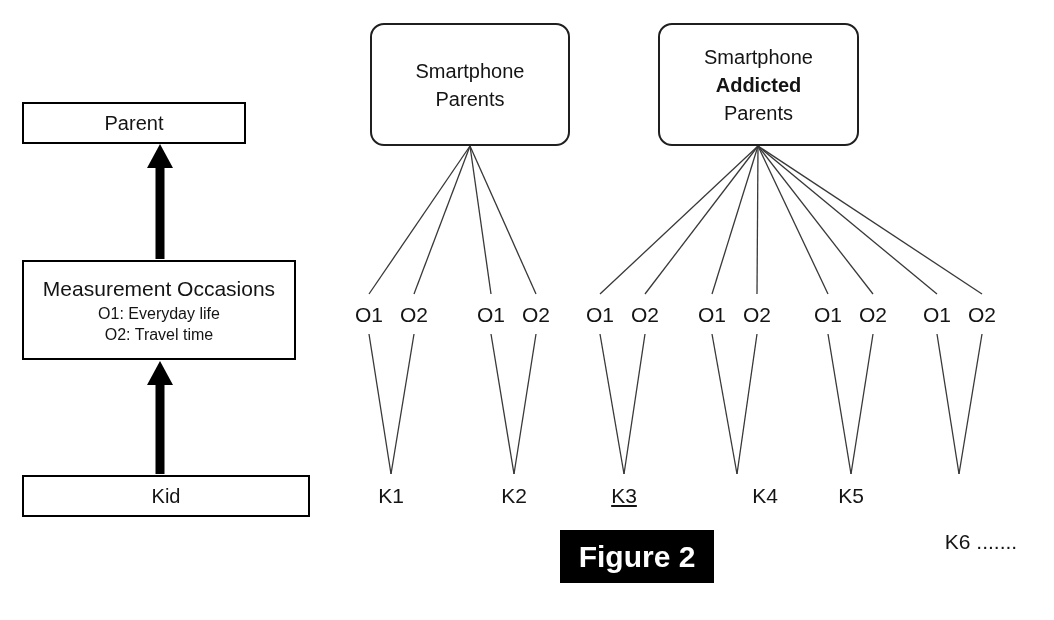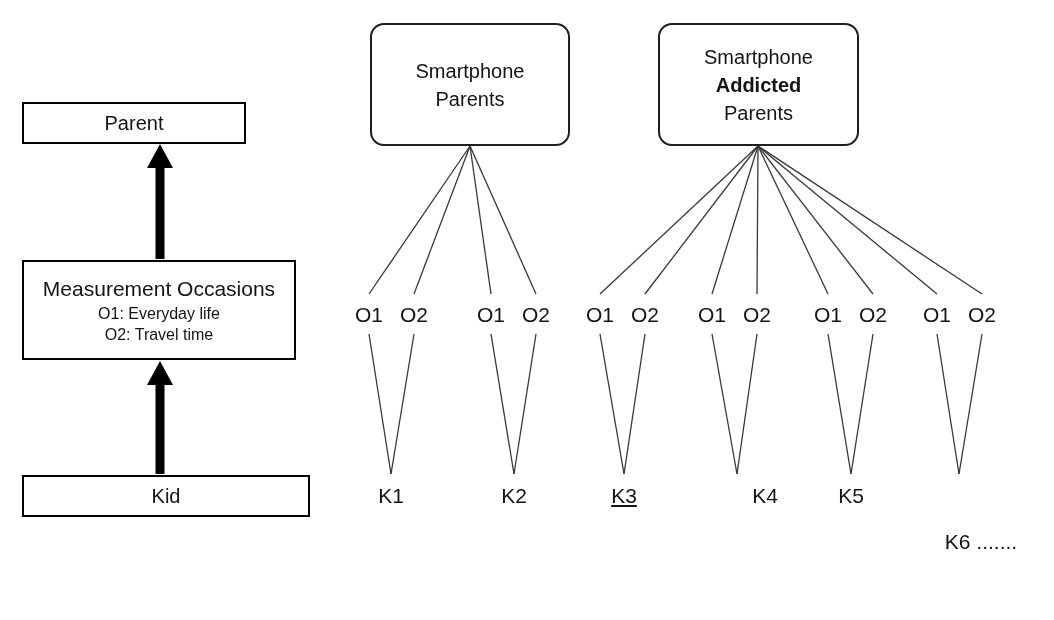--- a/index.html
+++ b/index.html
@@ -160,14 +160,17 @@
     </div>
   <div id="kid-layer">
       <div class="k-label" style="left: 391px;">K1</div>
       <div class="k-label" style="left: 514px;">K2</div>
       <div class="k-label" style="left: 624px; text-decoration: underline;">K3</div>
       <div class="k-label" style="left: 737px; margin-left: 28px;">K4</div>
       <div class="k-label" style="left: 851px;">K5</div>
       <div class="k-label" style="left: 981px; margin-top: 46px;">K6 .......</div>
     </div>
 
+  <div class="figure-caption">
+    <span>Figure 2</span>
+  </div>
 
 </div>
 
 </body></html>

